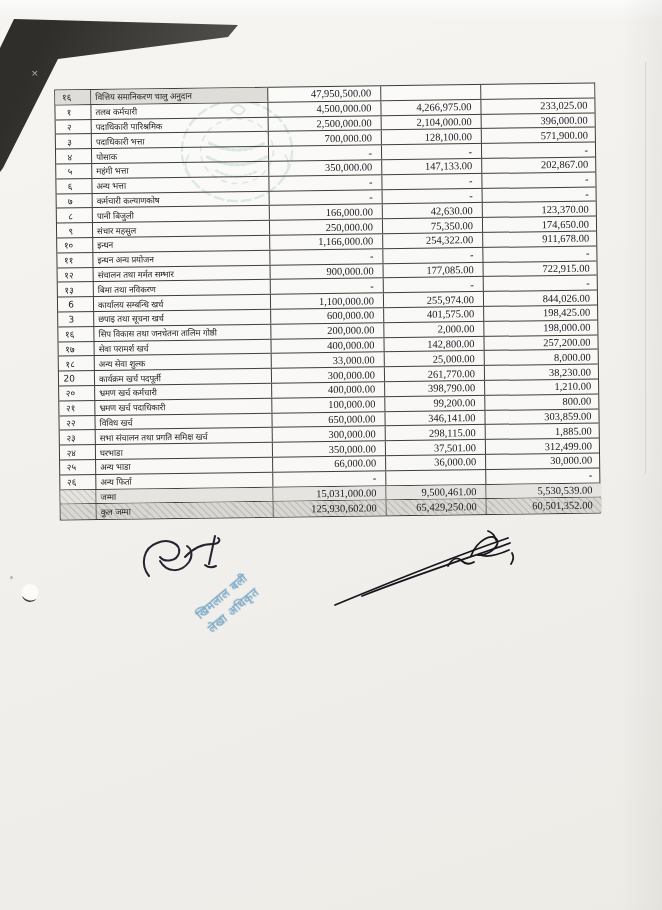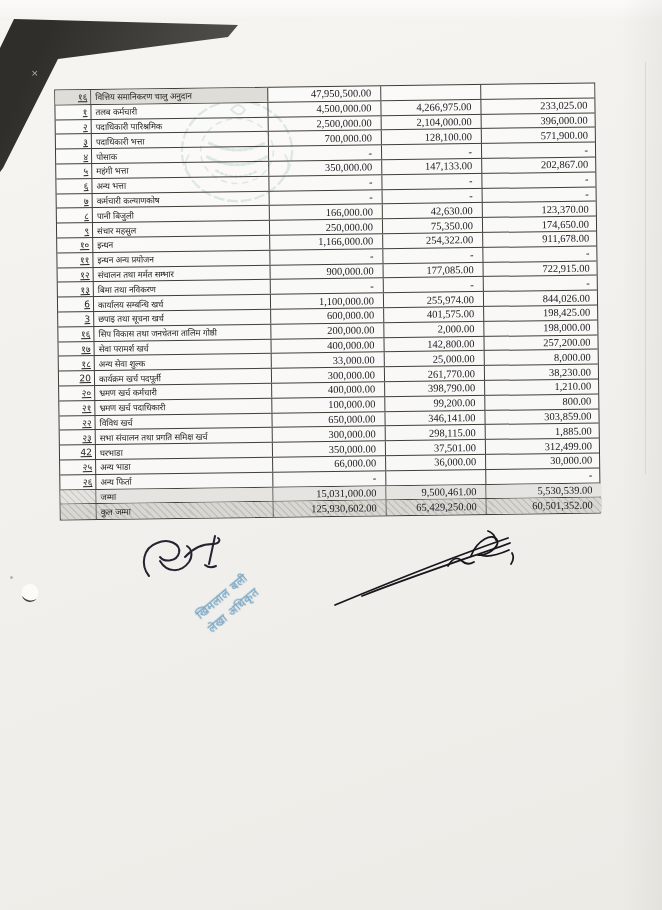--- a/index.html
+++ b/index.html
@@ -48,21 +48,21 @@
     height:14.8px;box-sizing:border-box;
     border-bottom:1px solid #403e39;
   }
   .row:last-child{border-bottom:none;}
   .c{
     box-sizing:border-box;border-right:1px solid #403e39;
     display:flex;align-items:center;overflow:visible;white-space:nowrap;
     color:#24231f;
   }
   .c.last{border-right:none;}
-  .c.sn{justify-content:flex-end;padding-right:3px;font-size:9px;text-decoration:underline;}
+  .c.sn{justify-content:flex-end;padding-right:19px;font-size:9px;}
   .c.label{padding-left:4px;font-size:8.5px;letter-spacing:-0.2px;}
   .c.num{
     justify-content:flex-end;padding-right:9px;
     font-family:"Liberation Serif","DejaVu Serif",serif;
     font-size:10.5px;color:#1d1c22;
   }
   .kind-header .c{background:#deddd8;}
   .kind-header .c.num{background:rgba(255,255,255,0.1);}
   .kind-total .c{background:#e5e4e0;}
   .kind-total .c.sn{
@@ -301,21 +301,21 @@
 
     <div class="row">
       <div class="c sn">२३</div>
       <div class="c label">सभा संचालन तथा प्रगति समिक्ष खर्च</div>
       <div class="c num">300,000.00</div>
       <div class="c num">298,115.00</div>
       <div class="c num last">1,885.00</div>
     </div>
 
     <div class="row">
-      <div class="c sn">42</div>
+      <div class="c sn">२४</div>
       <div class="c label">घरभाडा</div>
       <div class="c num">350,000.00</div>
       <div class="c num">37,501.00</div>
       <div class="c num last">312,499.00</div>
     </div>
 
     <div class="row">
       <div class="c sn">२५</div>
       <div class="c label">अन्य भाडा</div>
       <div class="c num">66,000.00</div>

